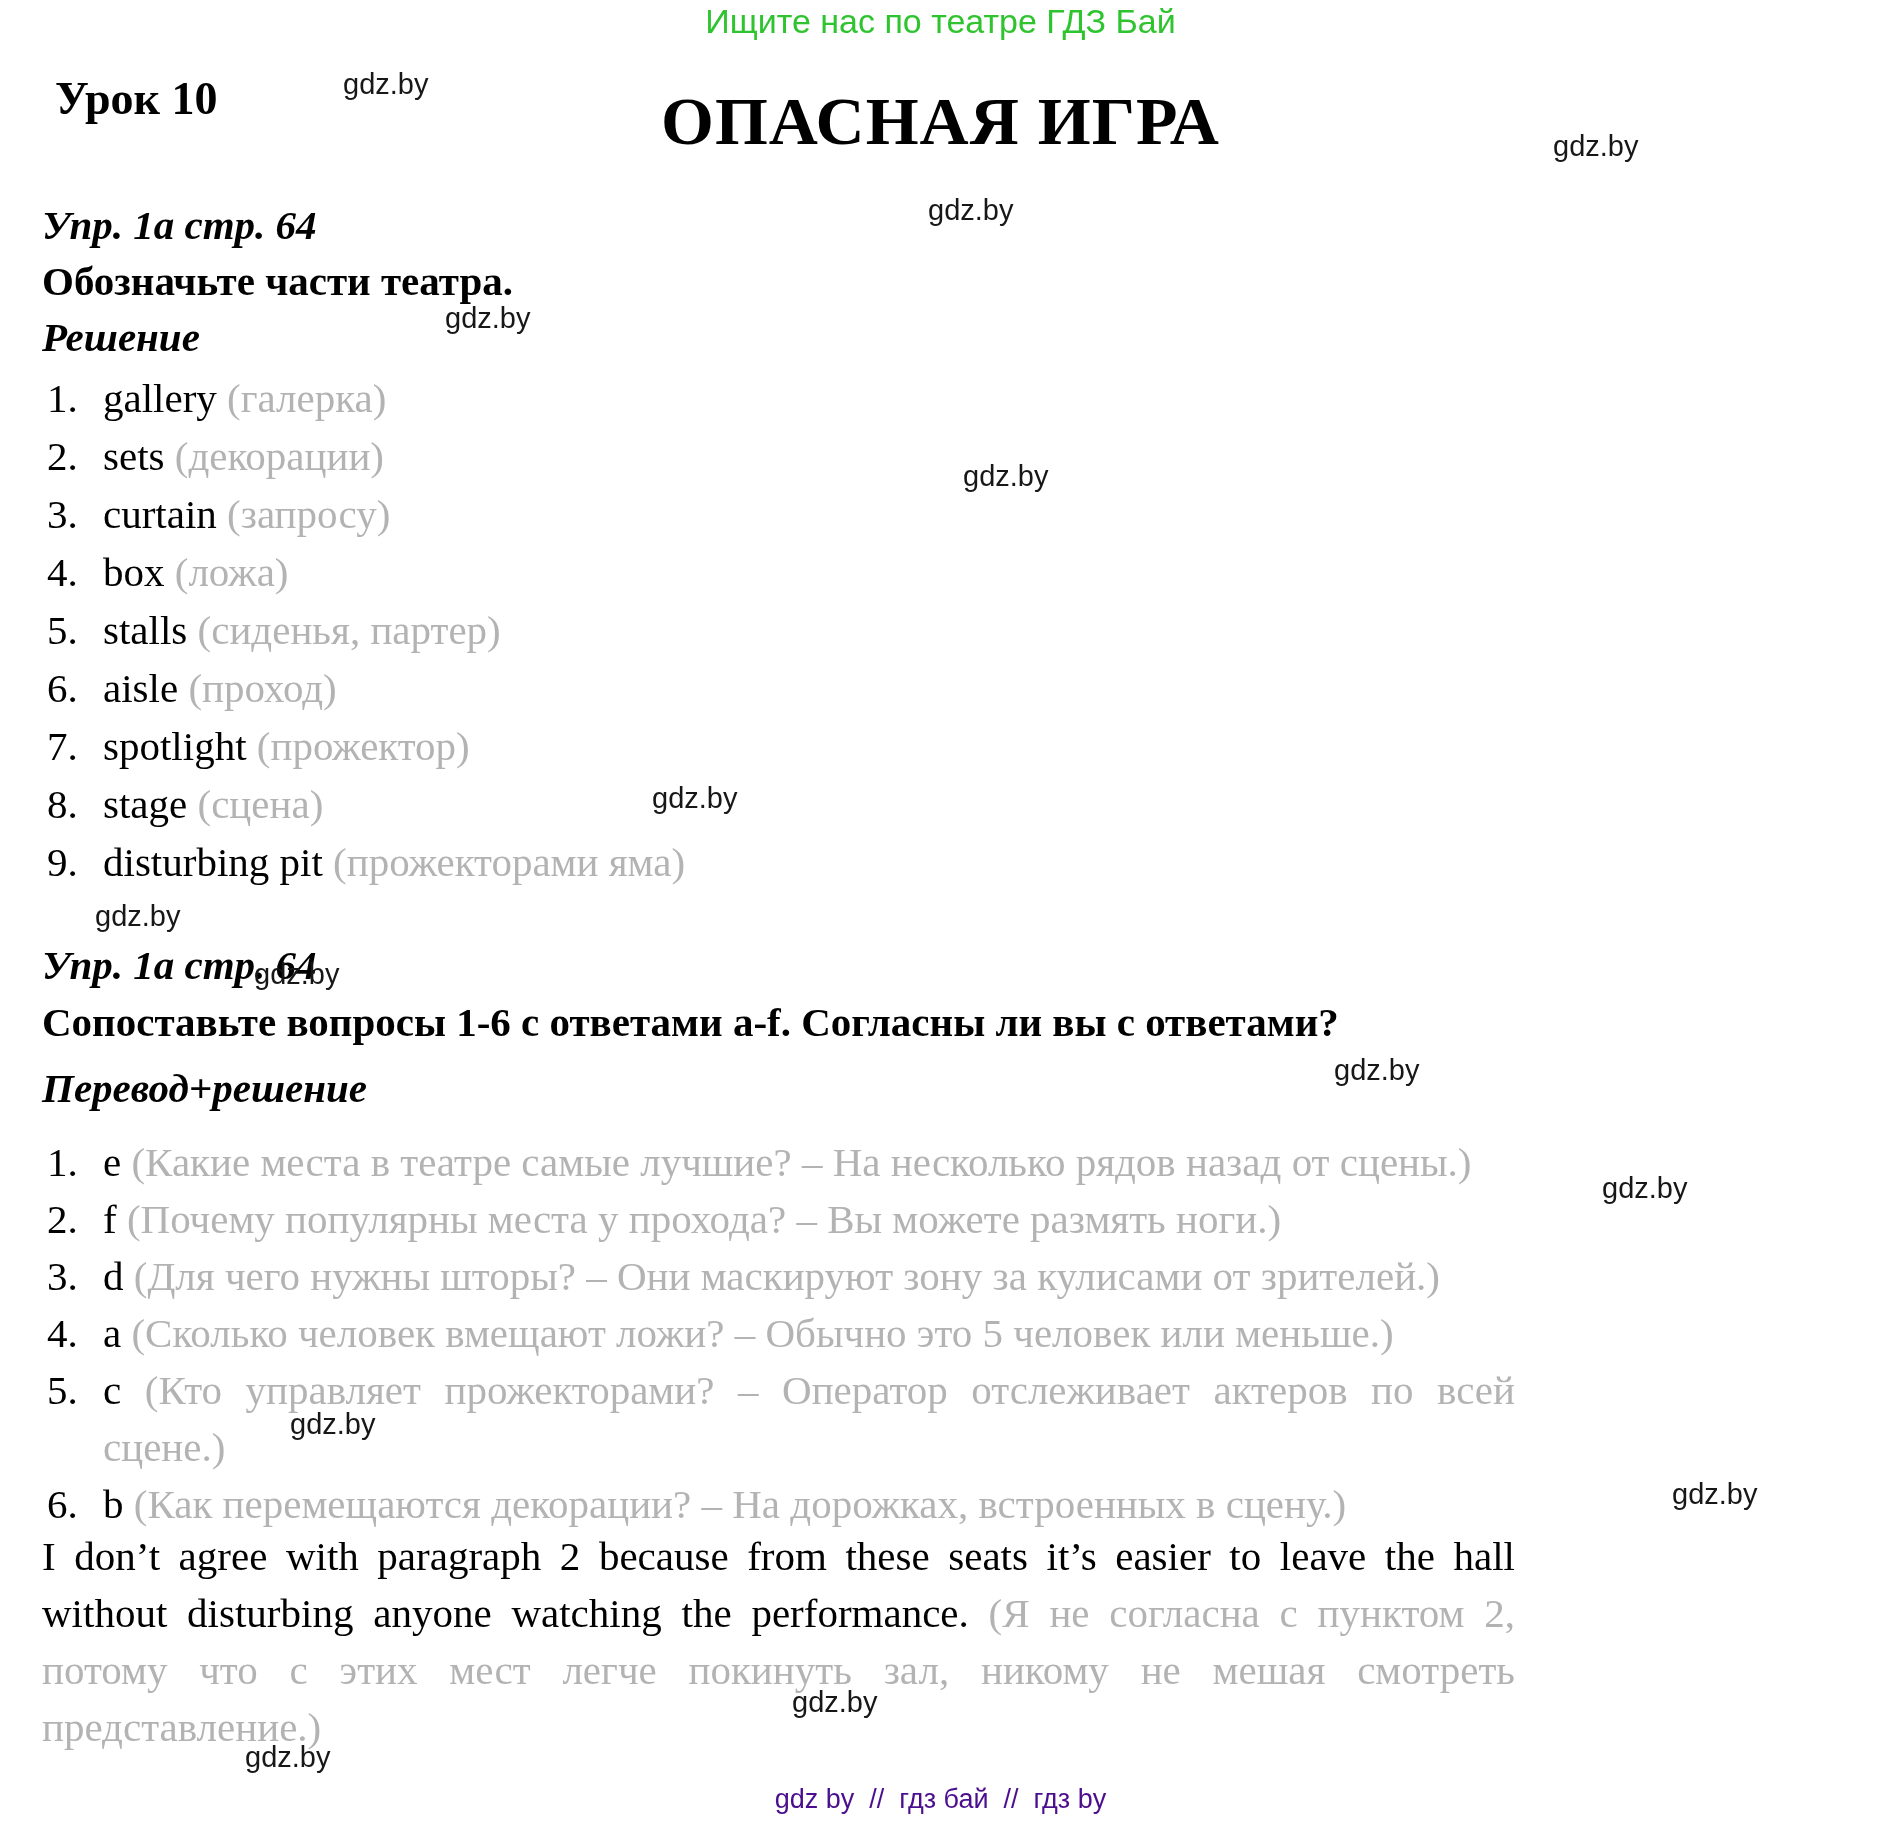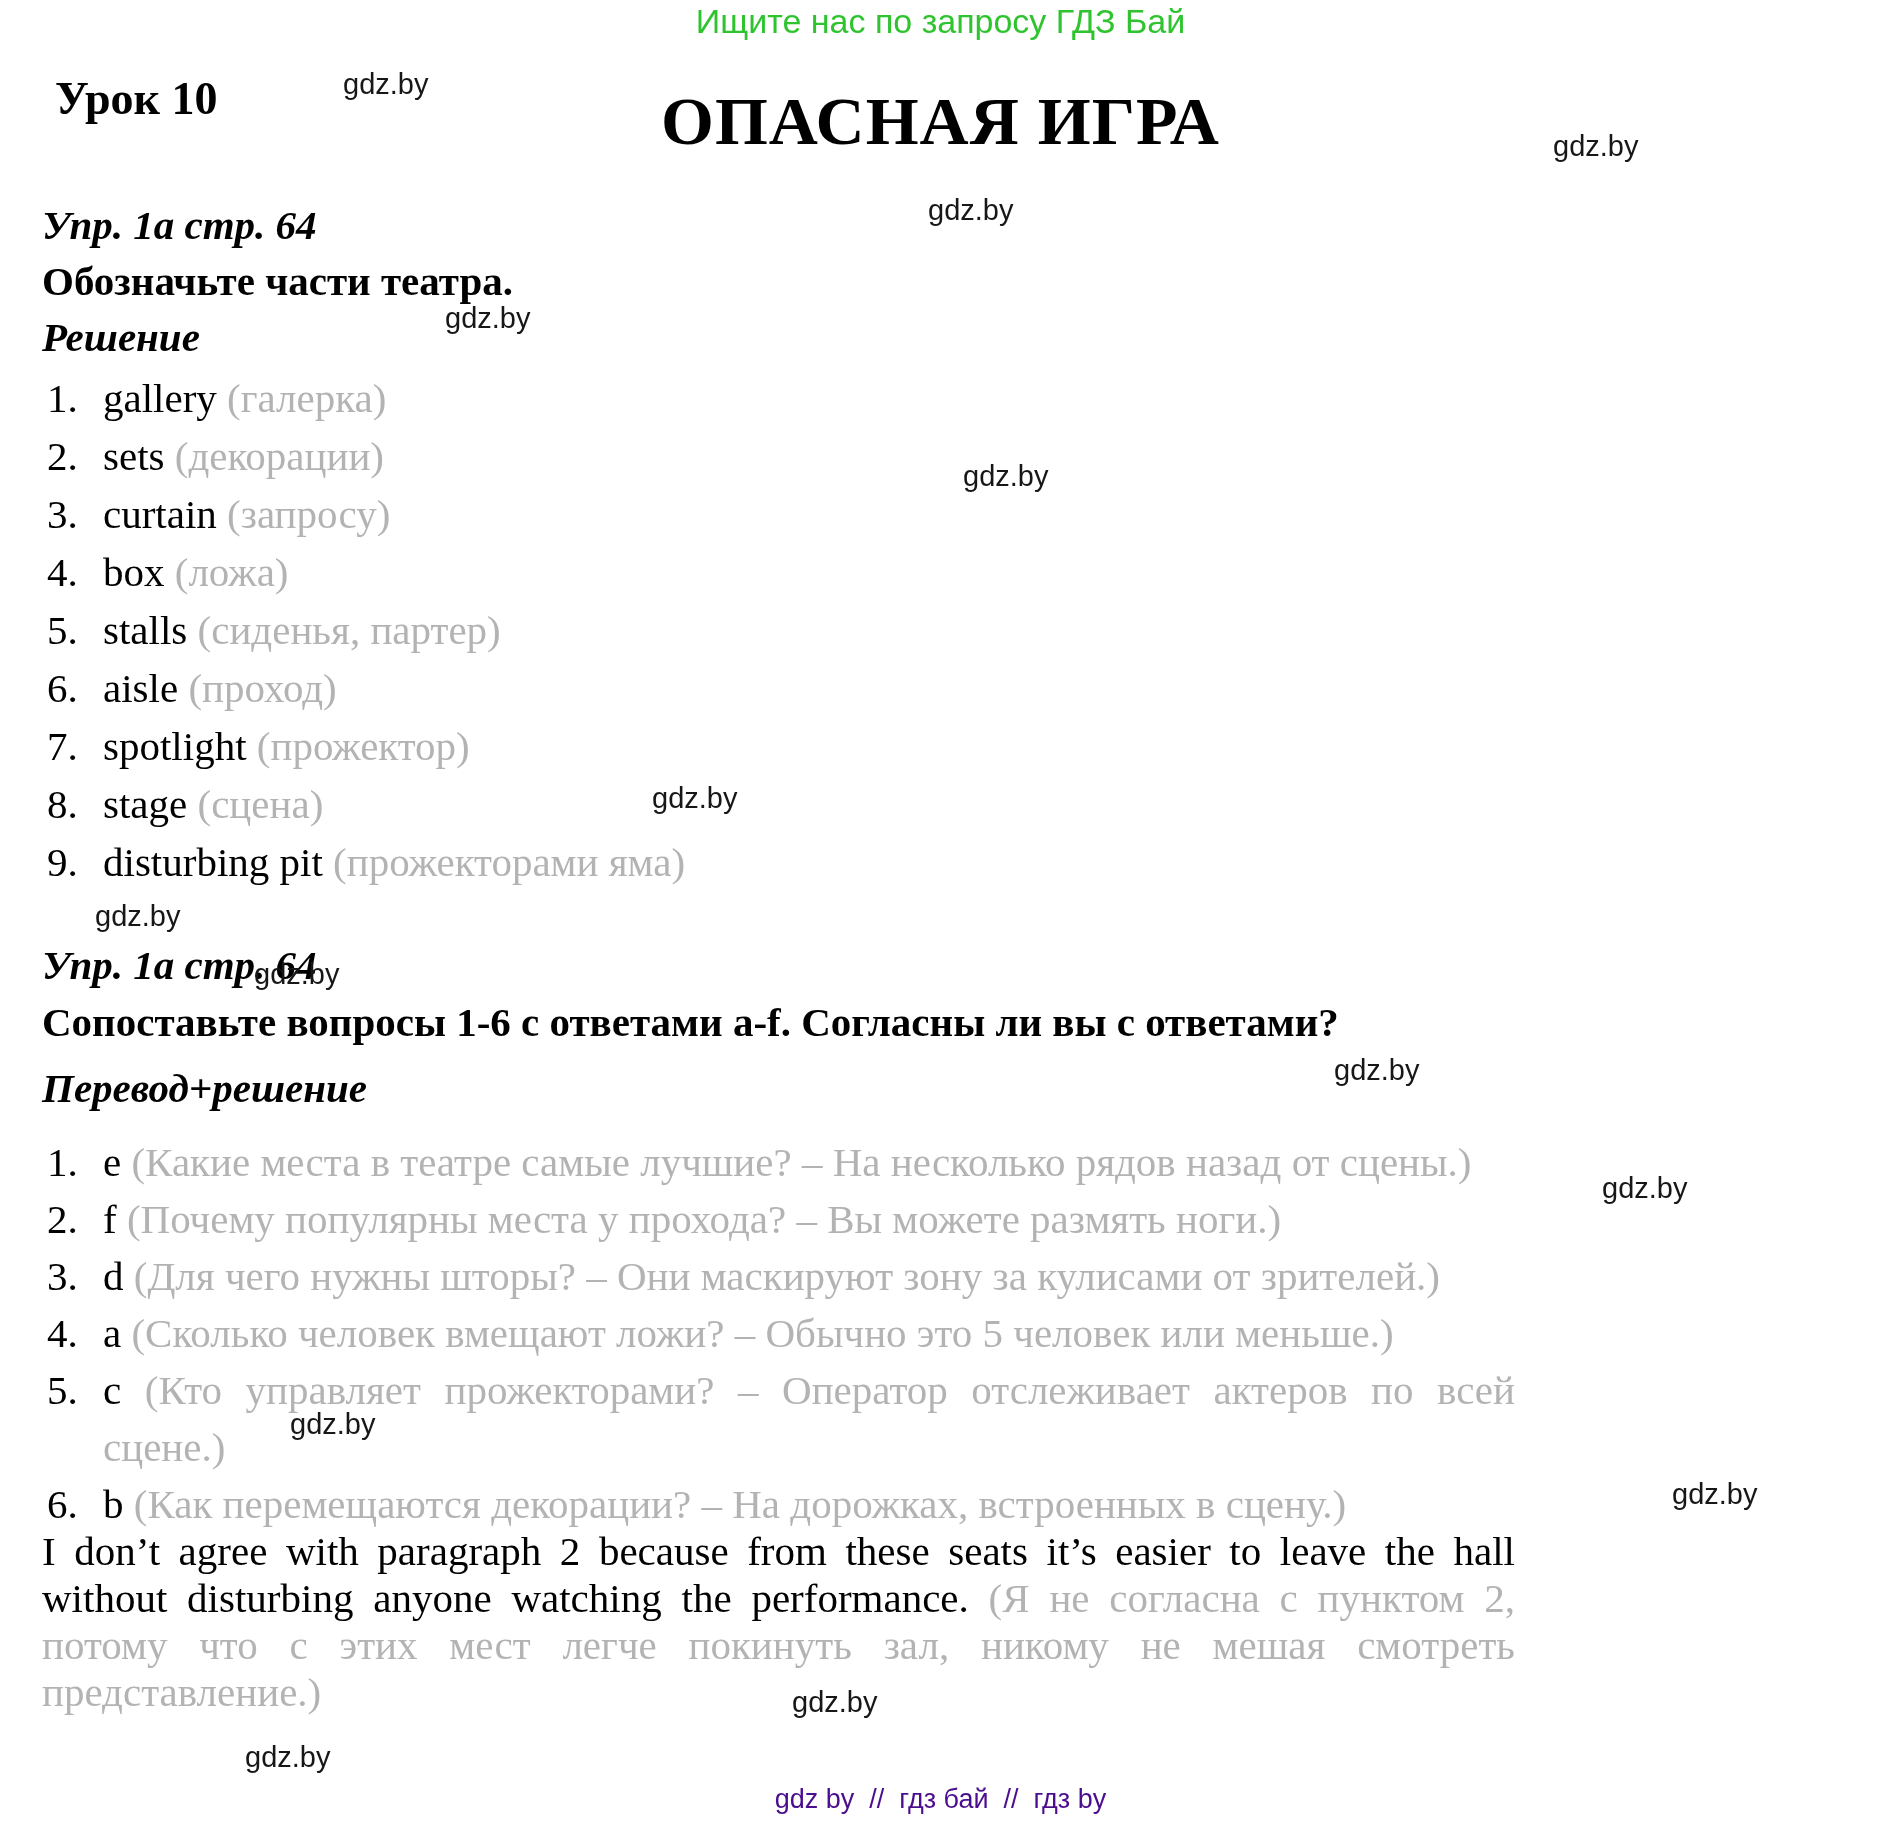--- a/index.html
+++ b/index.html
@@ -26,34 +26,34 @@
   }
   .list{font-size:41px;}
   .list .li{display:flex;align-items:baseline;line-height:58px;}
   .list2 .li{line-height:57px;}
   .list .num{flex:0 0 56px;color:#000;}
   .list .body{flex:1 1 auto;}
   .list .en{color:#000;}
   .list .ru{color:var(--gray);}
   .list .li.wrap .body{text-align:justify;text-align-last:left;}
   .opinion{
-    font-size:41px;line-height:47px;text-align:justify;text-align-last:left;
+    font-size:41px;line-height:57px;text-align:justify;text-align-last:left;
   }
   .opinion .en{color:#000;}
   .opinion .ru{color:var(--gray);}
   .footer{
     top:1784px;left:0;width:100%;text-align:center;
     font-family:"Liberation Sans","DejaVu Sans",sans-serif;
     font-size:27px;color:var(--purple);white-space:pre;
   }
 </style>
 </head>
 <body style="--green: #2fc42f; --purple: #4b0e8e; --gray: #b3b3b3; --wm: #171717;">
 
-<div class="abs promo">Ищите нас по запросу ГДЗ Бай</div>
+<div class="abs promo">Ищите нас по театре ГДЗ Бай</div>
 
 <div class="abs lesson">Урок 10</div>
 <div class="abs doc-title">ОПАСНАЯ ИГРА</div>
 
 <div class="abs h-ex" style="top:201px;left:42px;">Упр. 1а стр. 64</div>
 <div class="abs h-task" style="top:257px;left:42px;">Обозначьте части театра.</div>
 <div class="abs h-sol" style="top:313px;left:42px;font-style:italic;">Решение</div>
 <div class="abs list list1" style="top:369px;left:47px;width:1470px;">
     <div class="li">
       <span class="num">1.</span>

